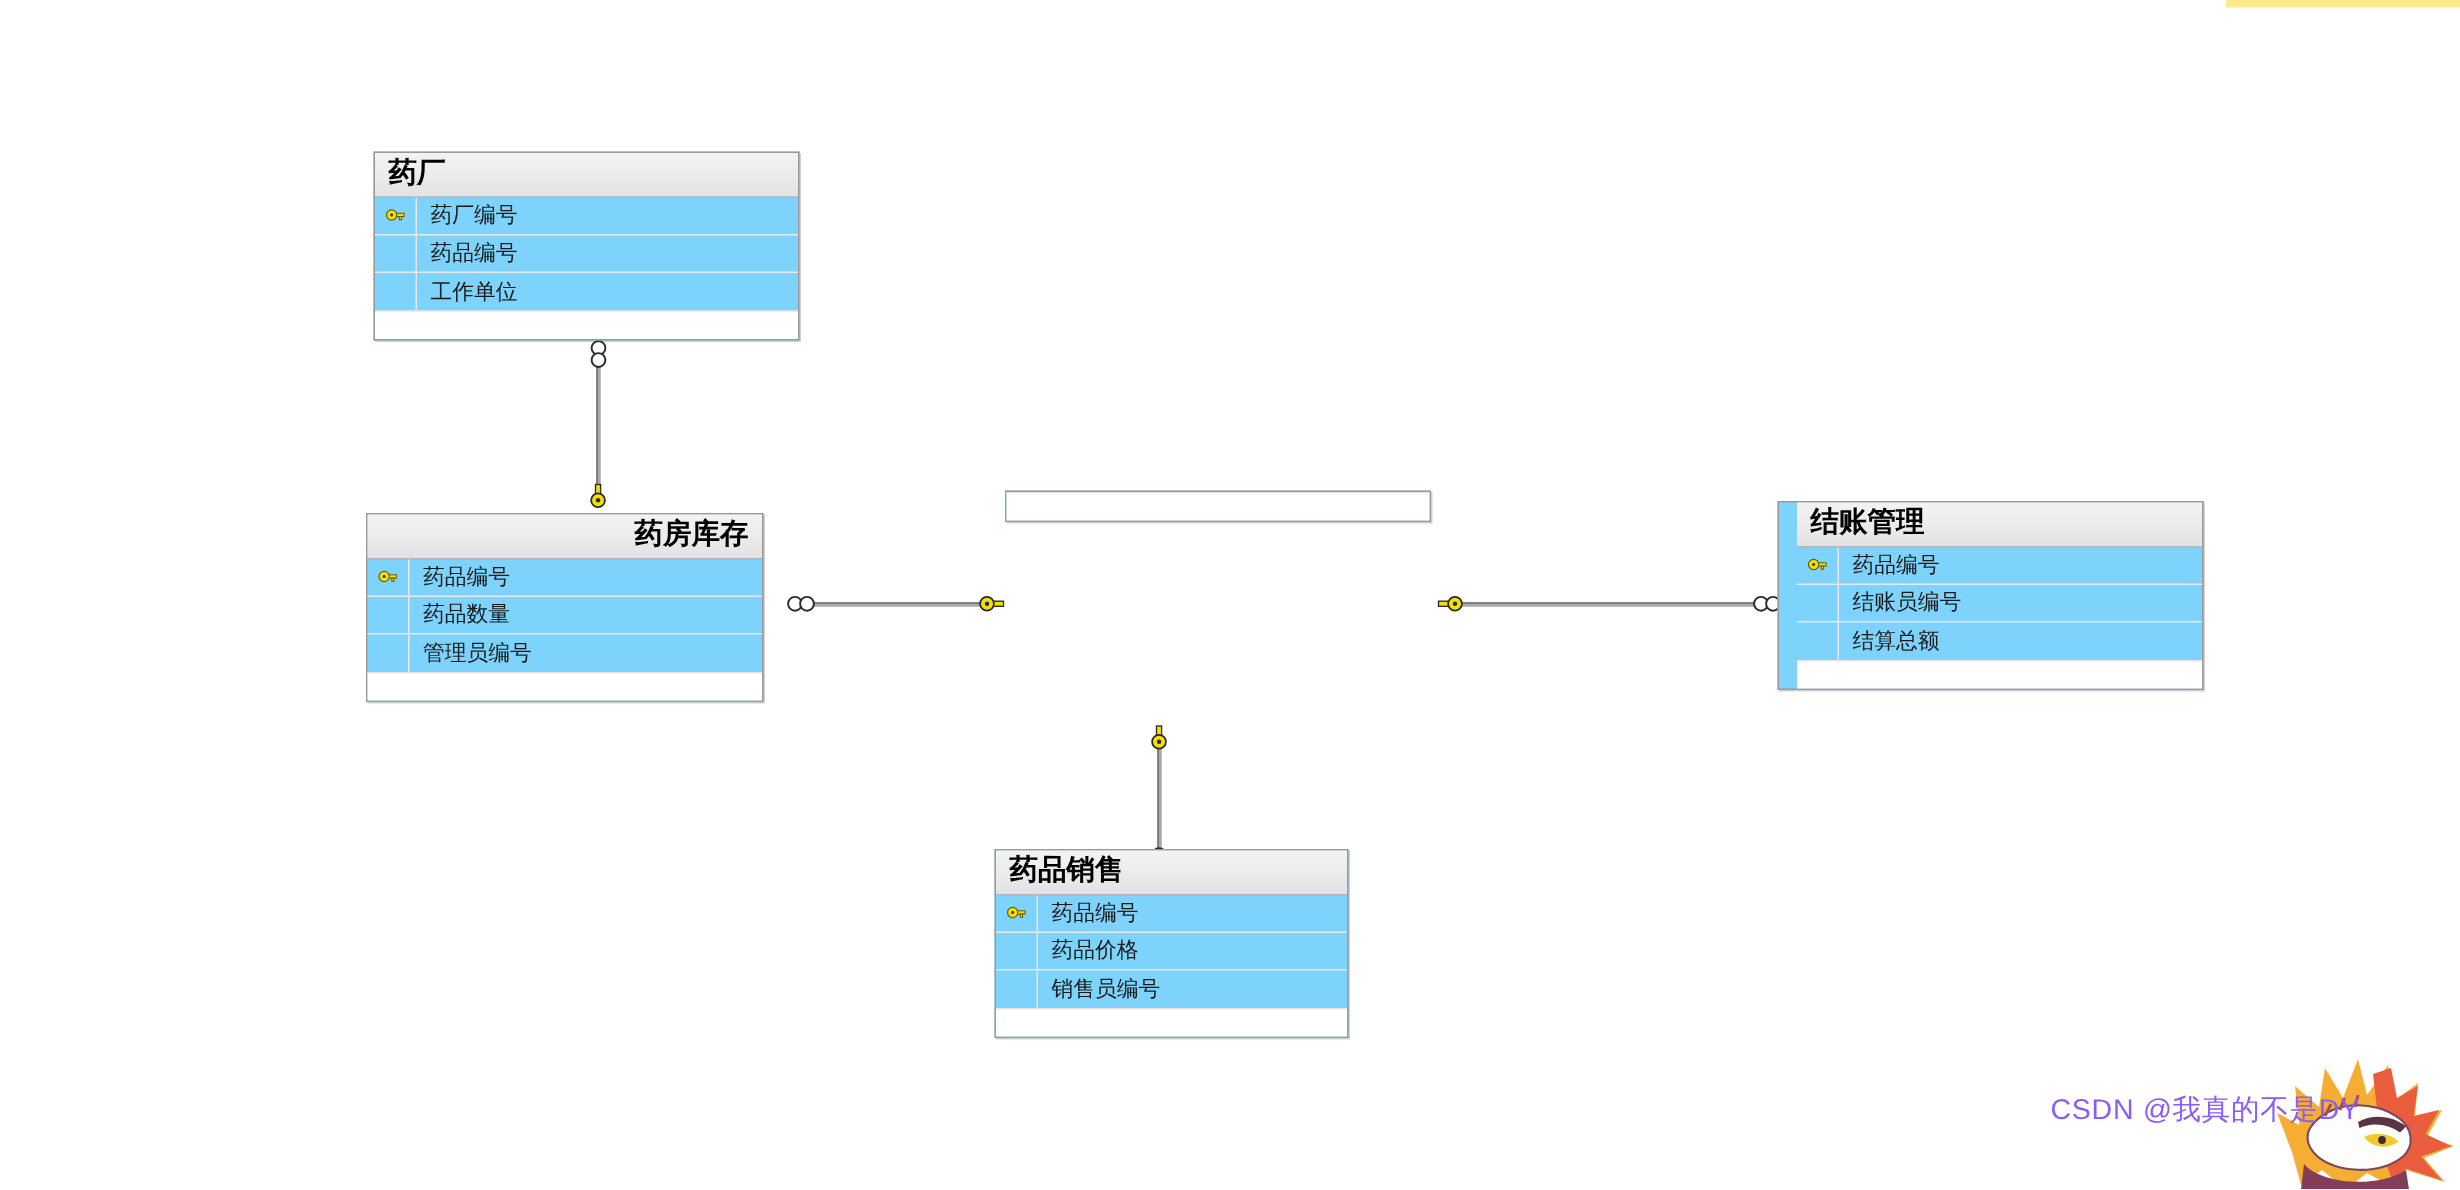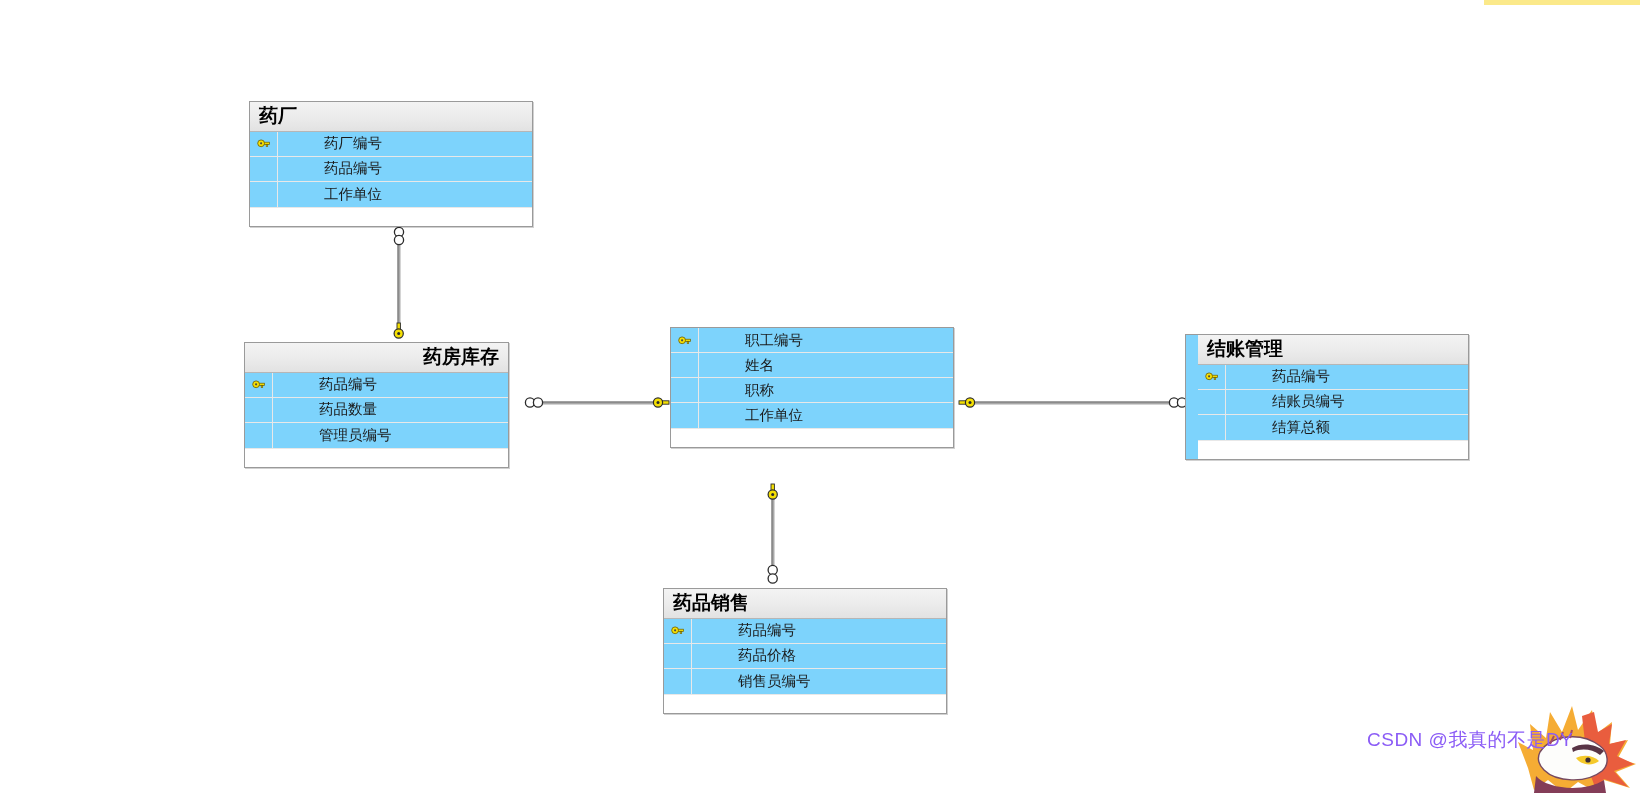--- a/index.html
+++ b/index.html
@@ -66,21 +66,20 @@
     display: flex;
     align-items: center;
     justify-content: center;
     box-sizing: border-box;
   }
   .field-name {
     font-size: 14.5px;
     color: #1a1a1a;
     padding-left: 9px;
     white-space: nowrap;
-    margin-left: 37px;
   }
   .table-footer {
     height: 18px;
     border-top: 1px solid #e8e8e8;
     background: #ffffff;
   }
 
   
   .key-glyph {
     width: 13px;
@@ -237,45 +236,20 @@
       </div>
       <div class="field-row">
         <div class="field-gutter"></div>
         <div class="field-name">管理员编号</div>
       </div>
     </div>
     <div class="table-footer"></div>
   </div>
 
   <div class="table-box" style="left:670px; top:327px; width:284px;">
-    <div class="field-list">
-      <div class="field-row">
-        <div class="field-gutter">
-          <svg class="key-glyph" viewBox="0 0 13 11">
-            <rect x="6.2" y="4.2" width="6.2" height="2.2" fill="#f5e003" stroke="#6b5c00" stroke-width="0.7"></rect>
-            <rect x="9.2" y="6.3" width="1.5" height="2.2" fill="#f5e003" stroke="#6b5c00" stroke-width="0.7"></rect>
-            <circle cx="4.1" cy="5.3" r="3.4" fill="#f5e003" stroke="#6b5c00" stroke-width="0.8"></circle>
-            <circle cx="4.1" cy="5.3" r="1.1" fill="#4a4a4a"></circle>
-          </svg>
-        </div>
-        <div class="field-name">职工编号</div>
-      </div>
-      <div class="field-row">
-        <div class="field-gutter"></div>
-        <div class="field-name">姓名</div>
-      </div>
-      <div class="field-row">
-        <div class="field-gutter"></div>
-        <div class="field-name">职称</div>
-      </div>
-      <div class="field-row">
-        <div class="field-gutter"></div>
-        <div class="field-name">工作单位</div>
-      </div>
-    </div>
     <div class="table-footer"></div>
   </div>
 
   <div class="table-box" style="left:1185px; top:334px; width:284px;padding-left:12px;">
     <div class="table-title">结账管理</div>
     <div class="field-list">
       <div class="field-row">
         <div class="field-gutter">
           <svg class="key-glyph" viewBox="0 0 13 11">
             <rect x="6.2" y="4.2" width="6.2" height="2.2" fill="#f5e003" stroke="#6b5c00" stroke-width="0.7"></rect>
@@ -291,21 +265,21 @@
         <div class="field-name">结账员编号</div>
       </div>
       <div class="field-row">
         <div class="field-gutter"></div>
         <div class="field-name">结算总额</div>
       </div>
     </div>
     <div class="table-footer"></div>
   </div>
 
-  <div class="table-box" style="left:663px; top:588px; width:284px;">
+  <div class="table-box" style="left:663px; top:566px; width:236px;">
     <div class="table-title">药品销售</div>
     <div class="field-list">
       <div class="field-row">
         <div class="field-gutter">
           <svg class="key-glyph" viewBox="0 0 13 11">
             <rect x="6.2" y="4.2" width="6.2" height="2.2" fill="#f5e003" stroke="#6b5c00" stroke-width="0.7"></rect>
             <rect x="9.2" y="6.3" width="1.5" height="2.2" fill="#f5e003" stroke="#6b5c00" stroke-width="0.7"></rect>
             <circle cx="4.1" cy="5.3" r="3.4" fill="#f5e003" stroke="#6b5c00" stroke-width="0.8"></circle>
             <circle cx="4.1" cy="5.3" r="1.1" fill="#4a4a4a"></circle>
           </svg>

